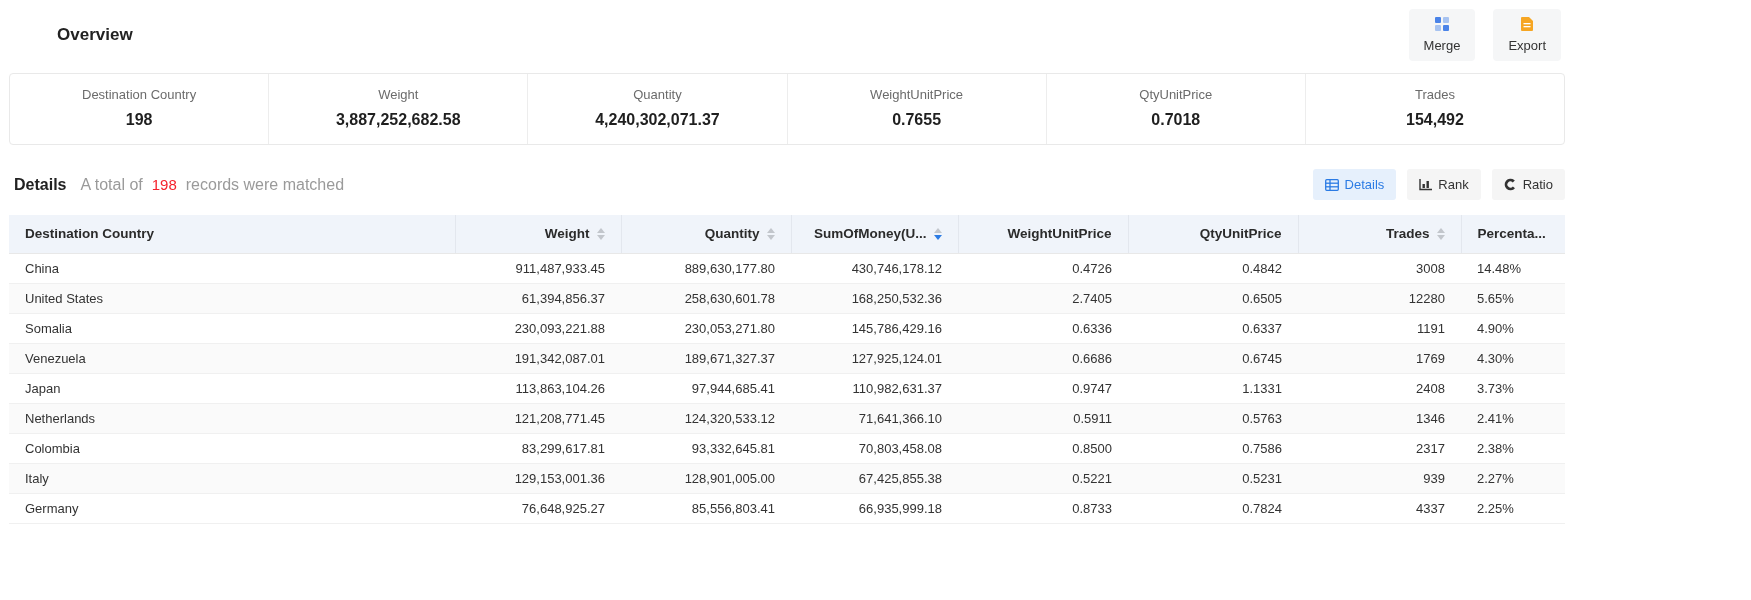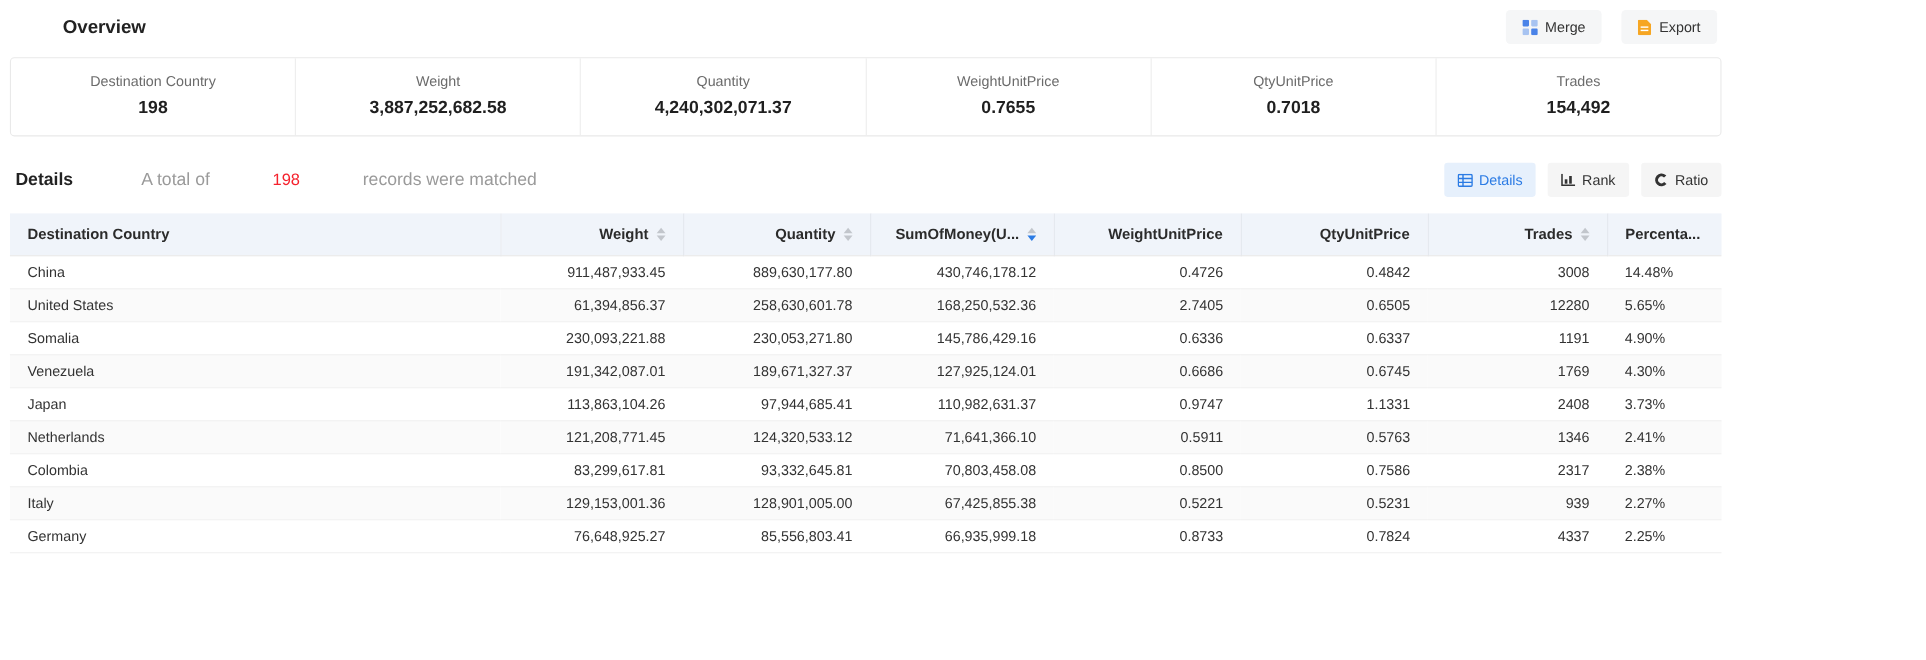--- a/index.html
+++ b/index.html
@@ -12,36 +12,36 @@
   .page { width: 1556px; margin-left: 9px; }
 
   
   .top-bar { display: flex; align-items: center; justify-content: space-between; padding: 9px 4px 12px 5px; margin-left: 43px; }
   .page-title { font-size: 17px; font-weight: bold; color: #222; }
   .top-actions { display: flex; }
   .btn {
     display: inline-flex; align-items: center; gap: 7px;
     background: #f5f6f7; border: none; border-radius: 4px;
     padding: 8px 15px; font-size: 13px; color: #333; cursor: pointer;
-    font-family: "Liberation Sans", sans-serif; margin-left: 18px;
+    font-family: "Liberation Sans", sans-serif; margin-left: 18px; flex-direction: column;
   }
   .btn .ic { display: inline-flex; align-items: center; }
 
   
   .stats-box {
     display: flex; border: 1px solid #e9e9e9; border-radius: 4px;
     margin-bottom: 24px;
   }
   .stat { flex: 1; text-align: center; padding: 13px 0 15px; border-right: 1px solid #ededed; }
   .stat:last-child { border-right: none; }
   .stat-label { font-size: 13px; color: #6b6b6b; margin-bottom: 9px; }
   .stat-value { font-size: 16px; font-weight: bold; color: #1f1f1f; }
 
   
-  .details-bar { display: flex; align-items: center; margin: 0 0 15px 5px; gap: 48px; }
+  .details-bar { display: flex; align-items: center; margin: 0 0 15px 5px; }
   .details-title { font-size: 16px; font-weight: bold; color: #222; margin-right: 14px; }
   .muted { font-size: 16px; color: #9a9a9a; }
   .count-red { font-size: 15px; color: #f5222d; margin: 0 9px; }
   .view-switch { margin-left: auto; display: flex; gap: 11px; }
   .view-btn {
     display: inline-flex; align-items: center; gap: 6px;
     background: #f5f5f5; color: #333; border: none; border-radius: 3px;
     padding: 8px 12px; font-size: 13px; cursor: pointer;
     font-family: "Liberation Sans", sans-serif;
   }

